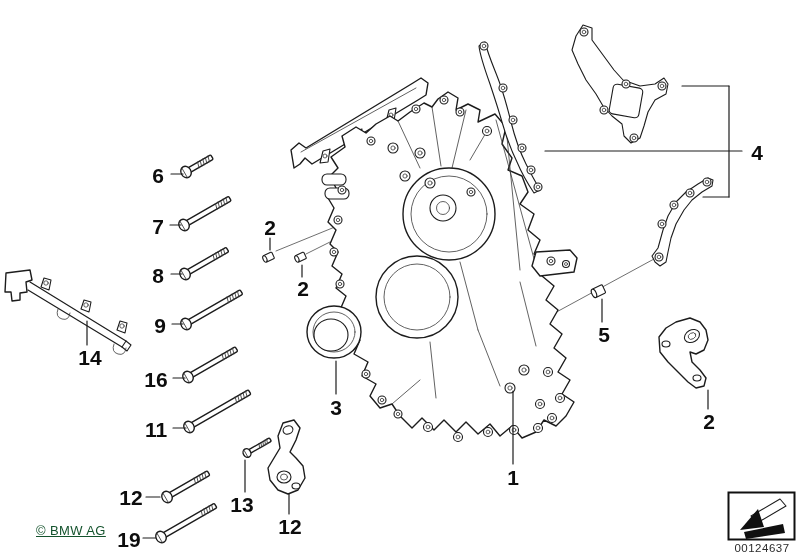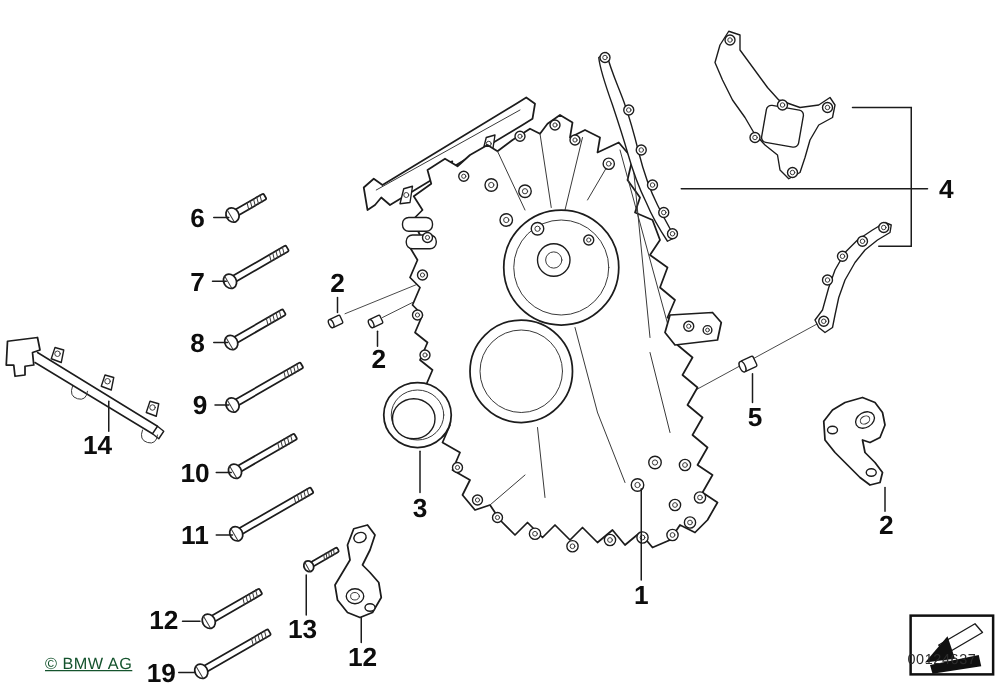--- a/index.html
+++ b/index.html
@@ -18,21 +18,21 @@
     position:absolute;transform:translate(-50%,-50%);
     font-weight:bold;font-size:21px;color:#0d0d0d;line-height:1;cursor:pointer;
     user-select:none;
   }
   .copyright{
     position:absolute;left:36px;top:523px;font-size:13px;color:#14532d;
     letter-spacing:0.4px;
     text-decoration:underline;
   }
   .imgnum{
-    position:absolute;left:726px;top:522px;width:72px;
+    position:absolute;left:726px;top:542px;width:72px;text-align:center;
     font-size:11.5px;color:#2b2b2b;letter-spacing:0.5px;
   }
 </style>
 </head>
 <body>
 
 <svg id="art" width="799" height="559" viewBox="0 0 799 559">
 
   <g id="g-axes">
       <line x1="276" y1="251" x2="428" y2="189" class="axis"></line>
@@ -380,23 +380,23 @@
 <div class="callout" style="left:513px;top:477px">1</div>
 <div class="callout" style="left:270px;top:227px">2</div>
 <div class="callout" style="left:303px;top:288px">2</div>
 <div class="callout" style="left:336px;top:407px">3</div>
 <div class="callout" style="left:757px;top:152px">4</div>
 <div class="callout" style="left:604px;top:334px">5</div>
 <div class="callout" style="left:158px;top:175px">6</div>
 <div class="callout" style="left:158px;top:226px">7</div>
 <div class="callout" style="left:158px;top:275px">8</div>
 <div class="callout" style="left:160px;top:325px">9</div>
-<div class="callout" style="left:156px;top:379px">10</div>
+<div class="callout" style="left:156px;top:379px">16</div>
 <div class="callout" style="left:156px;top:429px">11</div>
 <div class="callout" style="left:290px;top:526px">12</div>
 <div class="callout" style="left:242px;top:504px">13</div>
-<div class="callout" style="left:78px;top:357px">14</div>
+<div class="callout" style="left:90px;top:357px">14</div>
 <div class="callout" style="left:131px;top:497px">12</div>
 <div class="callout" style="left:129px;top:539px">19</div>
 <div class="callout" style="left:709px;top:421px">2</div>
 
 <div class="copyright">© BMW AG</div>
 <div class="imgnum">00124637</div>
 
 </body></html>

